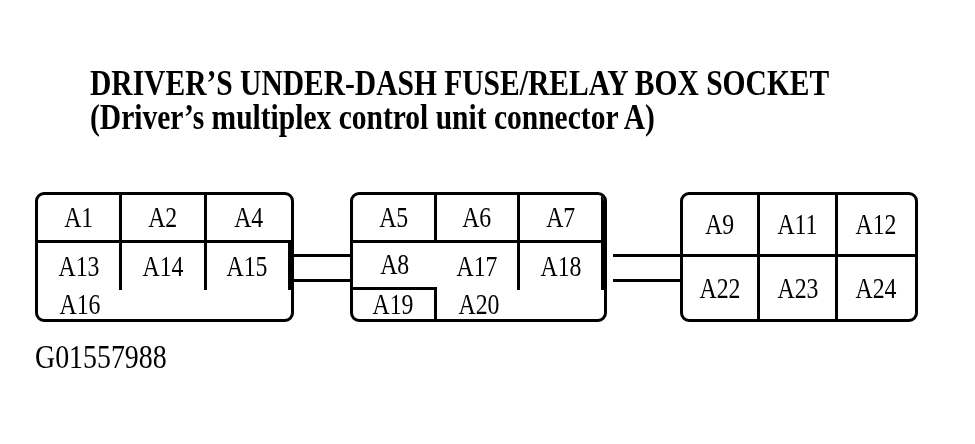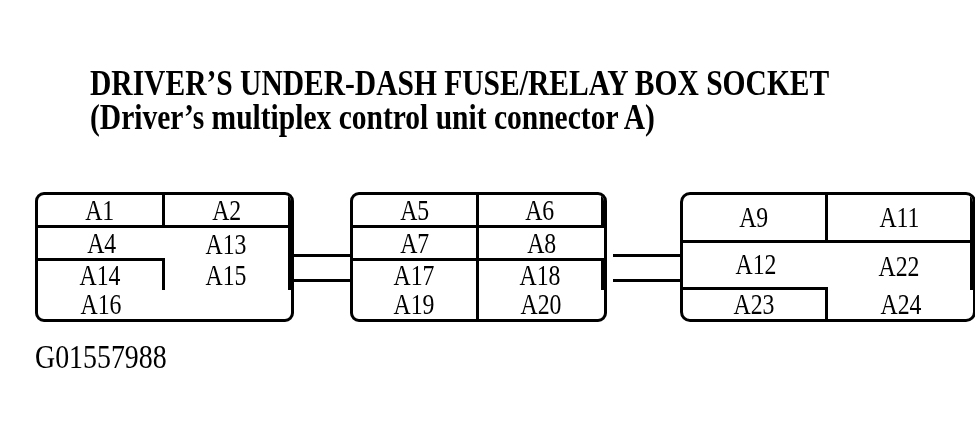--- a/index.html
+++ b/index.html
@@ -30,27 +30,27 @@
   }
   
   .block {
     position: absolute;
     top: 192px;
     height: 130px;
     border: 3px solid var(--ink);
     border-radius: 9px;
     background: var(--paper);
     display: grid;
-    grid-template-columns: repeat(2, 1fr);
+    grid-template-columns: repeat(3, 1fr);
     grid-template-rows: 1fr 1fr;
     overflow: hidden;
   }
   .block-1 { left: 35px;  width: 259px; }
   .block-2 { left: 350px; width: 257px; }
-  .block-3 { left: 680px; width: 296px; border-radius: 10px; }
+  .block-3 { left: 680px; width: 238px; }
   .cell {
     display: flex;
     align-items: center;
     justify-content: center;
     font-size: 29px;
     line-height: 1;
     border-right: 3px solid var(--ink);
   }
   .cell.last-col { border-right: none; }
   .cell.top-row { border-bottom: 3px solid var(--ink); }

